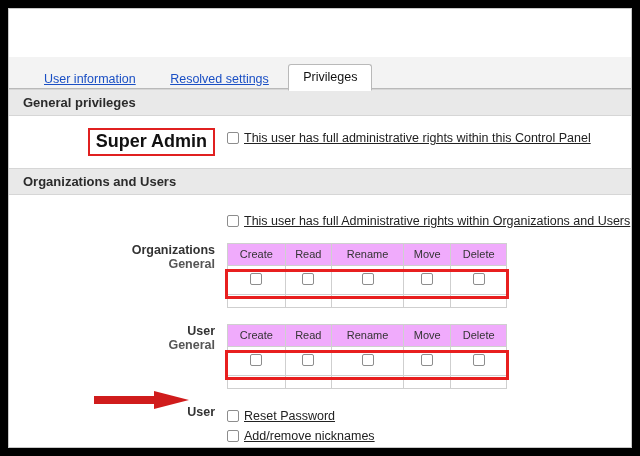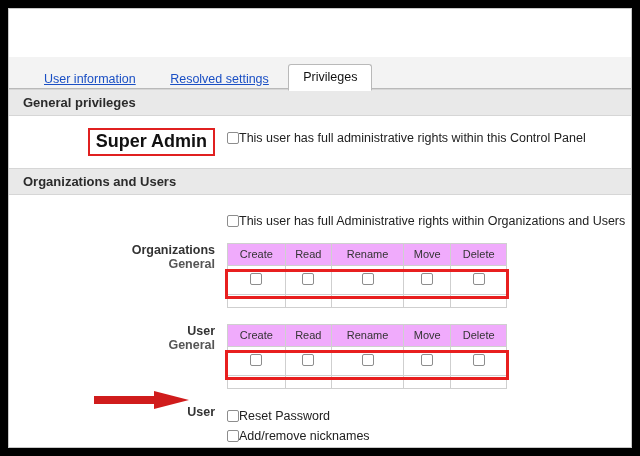--- a/index.html
+++ b/index.html
@@ -108,21 +108,23 @@
     padding: 1px 6px 2px 6px;
     font-size: 18px;
     font-weight: bold;
     color: #111;
     background: #fff;
   }
 
   .cb-line {
     display: flex;
     align-items: center;
+    gap: 5px;
     padding: 2px 0;
+    text-decoration: underline;
   }
   input[type=checkbox] {
     -webkit-appearance: none;
     appearance: none;
     width: 12px;
     height: 12px;
     border: 1px solid #8d8d8d;
     background: #fff;
     border-radius: 2px;
     margin: 0;

